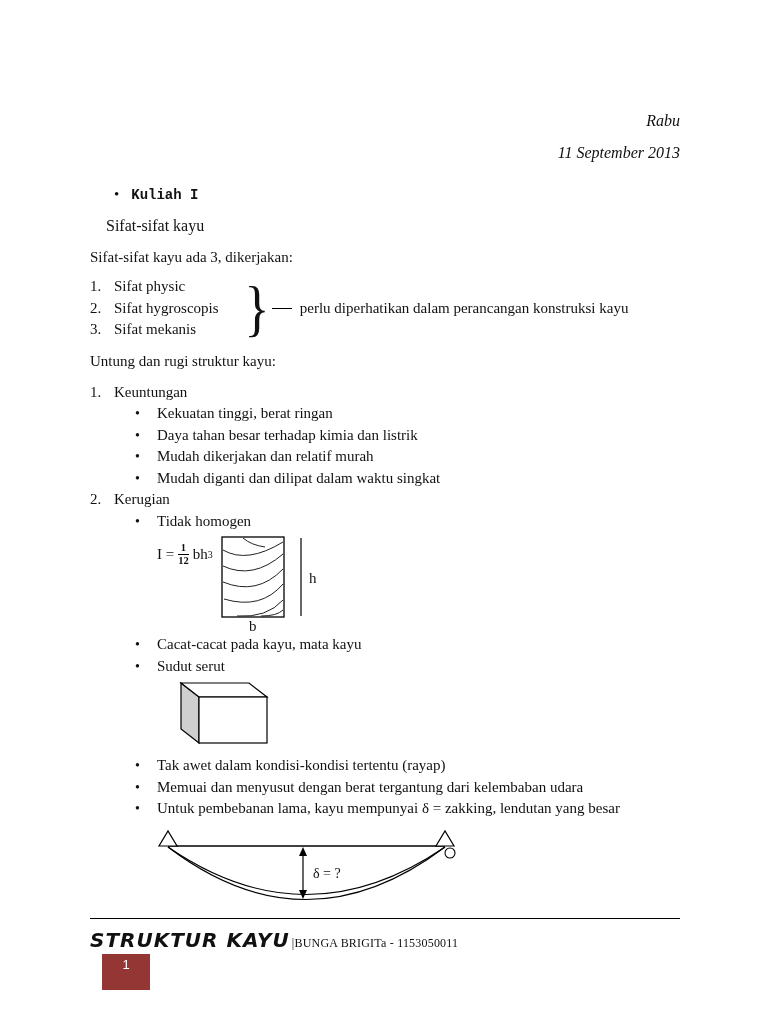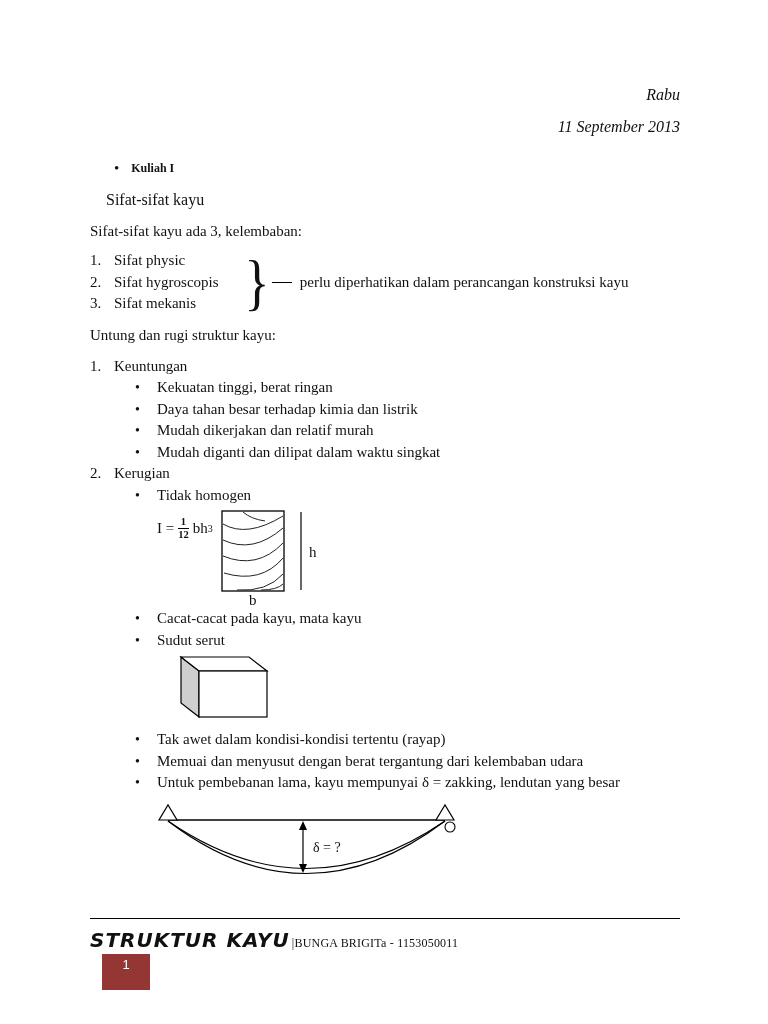--- a/index.html
+++ b/index.html
@@ -1,26 +1,26 @@
 <!DOCTYPE html>
 <html><head>
 <meta charset="utf-8">
 <style>
   * { box-sizing: border-box; }
   html, body { margin: 0; padding: 0; background: #ffffff; }
   .page {
     width: 768px; height: 1024px; position: relative; background: #fff;
     font-family: "Liberation Serif", serif; font-size: 15px; color: #111;
-    padding: 86px 88px 0 90px; overflow: hidden;
+    padding: 112px 88px 0 90px; overflow: hidden;
   }
   .date-block { text-align: right; font-style: italic; font-size: 16px; }
   .date-line2 { margin-top: 14px; }
   .kuliah { margin-top: 24px; margin-left: 24px; display: flex; align-items: center; gap: 12px; }
   .kuliah .bullet { font-size: 15px; }
-  .kuliah-title { font-weight: bold; font-size: 12px; }
+  .kuliah-title { font-weight: bold; font-size: 14px; font-family: Liberation Mono, monospace; }
   .sec-title { margin: 14px 0 0 16px; font-size: 16px; font-weight: normal; }
   .intro { margin-top: 14px; }
   .sifat-row { margin-top: 10px; display: flex; align-items: center; }
   .sifat-list { width: 152px; }
   .sifat-item { display: flex; line-height: 21.5px; }
   .sifat-item .num { width: 24px; }
   .brace { font-size: 62px; line-height: 58px; font-family: "Liberation Serif", serif; transform: scaleX(0.85); }
   .brace-dash { width: 20px; border-top: 1.4px solid #000; margin: 0 8px 0 0; align-self: center; }
   .untung { margin-top: 12px; }
   .num-item { display: flex; line-height: 21.5px; }
@@ -55,21 +55,21 @@
     <div class="date-line2">11 September 2013</div>
   </div>
 
   <div class="kuliah">
     <span class="bullet">•</span>
     <span class="kuliah-title">Kuliah I</span>
   </div>
 
   <div class="sec-title">Sifat-sifat kayu</div>
 
-  <div class="intro">Sifat-sifat kayu ada 3, kelembaban:</div>
+  <div class="intro">Sifat-sifat kayu ada 3, dikerjakan:</div>
 
   <div class="sifat-row">
     <div class="sifat-list">
       <div class="sifat-item">
         <span class="num">1.</span>
         <span>Sifat physic</span>
       </div>
       <div class="sifat-item">
         <span class="num">2.</span>
         <span>Sifat hygroscopis</span>

